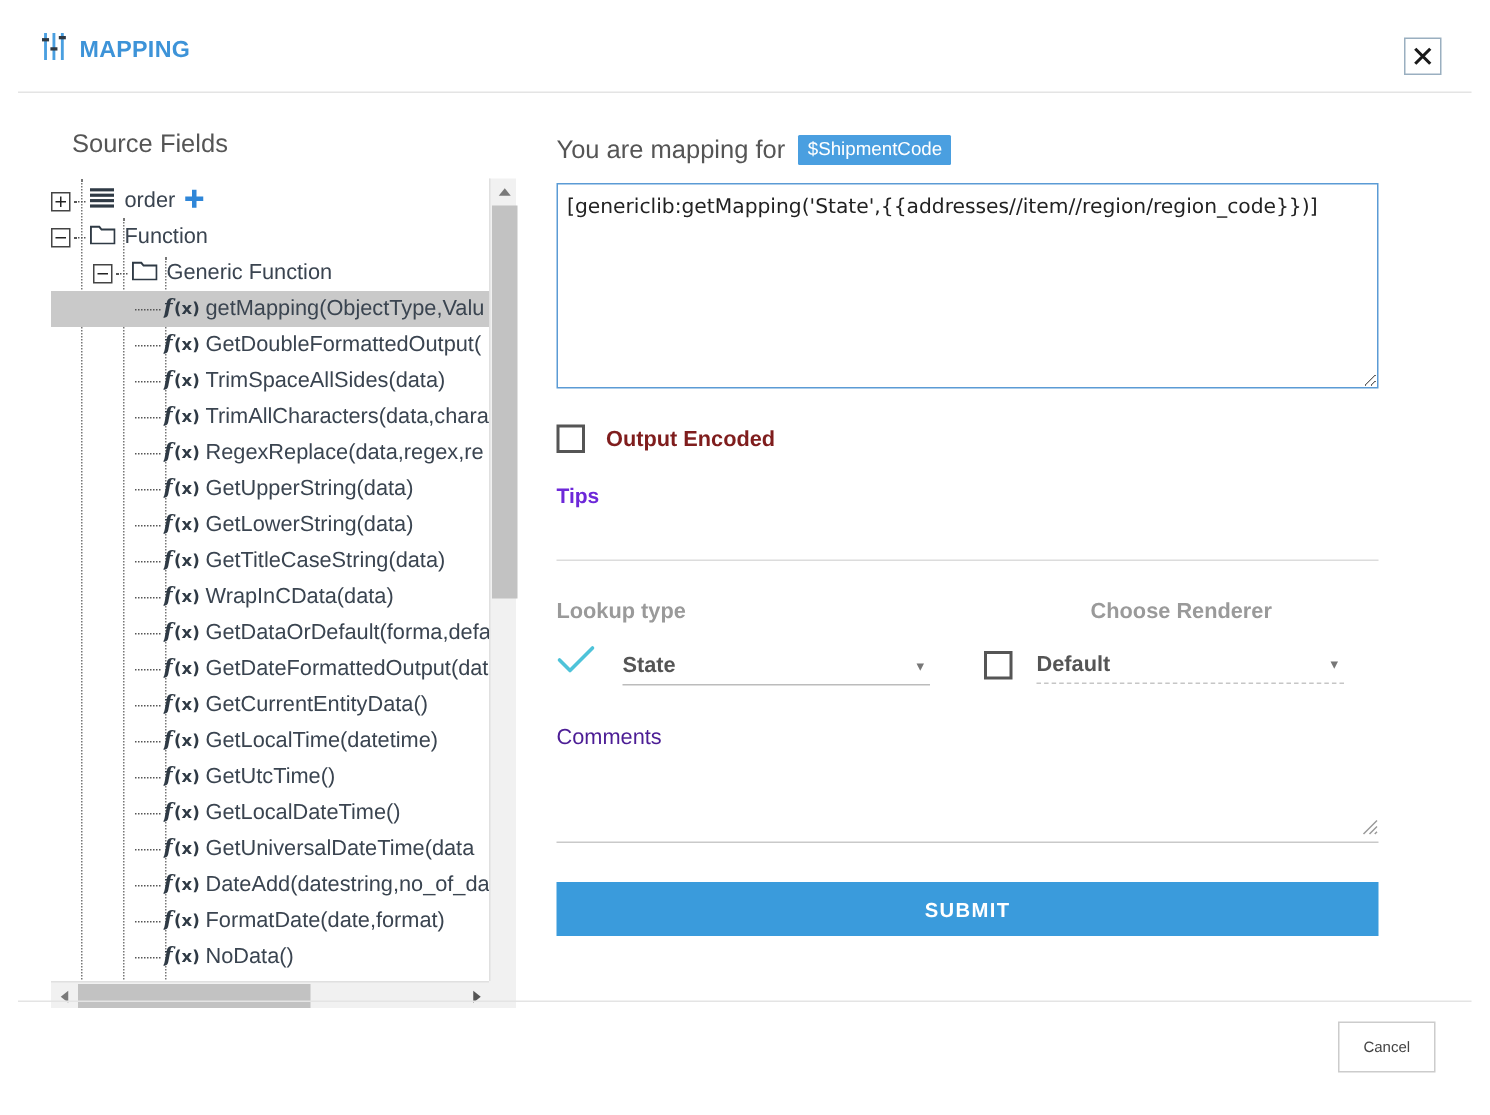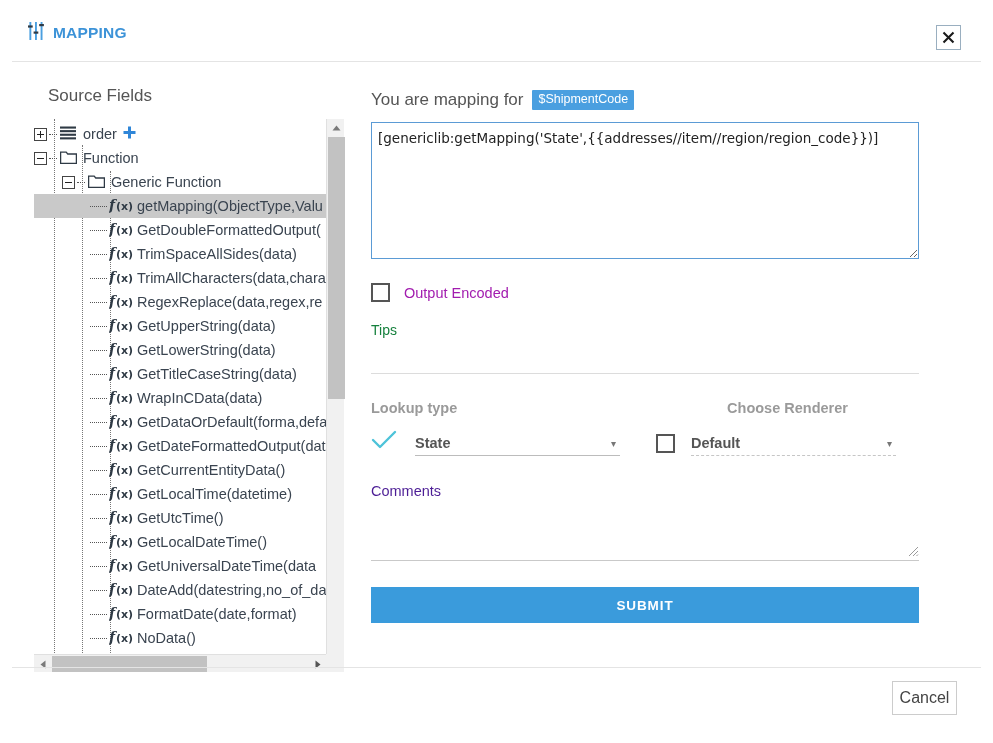--- a/index.html
+++ b/index.html
@@ -196,27 +196,29 @@
   .sq-checkbox {
     width: 19px; height: 19px;
     border: 2px solid #555;
     background: #fff;
     flex: 0 0 auto;
     cursor: pointer;
   }
   #output-encoded-label {
     margin-left: 14px;
     font-size: 14.5px;
-    color: #a21caf;
+    color: #7f1d1d;
+    font-weight: bold;
   }
 
   #tips-label {
     margin-top: 20px;
     font-size: 14px;
-    color: #15803d;
+    color: #6d28d9;
+    font-weight: bold;
   }
   #tips-divider {
     margin-top: 35px;
     width: 548px; height: 1px; background: #dcdcdc;
   }
 
   #selects-row {
     display: flex;
     margin-top: 26px;
   }
@@ -297,21 +299,21 @@
   #footer-divider {
     position: absolute; left: 12px; top: 667px;
     width: 969px; height: 1px; background: #e4e4e4;
   }
   #cancel-button {
     position: absolute; left: 892px; top: 681px;
     width: 65px; height: 34px;
     background: #ffffff;
     border: 1px solid #cccccc;
     font-family: "Liberation Sans", sans-serif;
-    font-size: 16px;
+    font-size: 10px;
     color: #444;
     cursor: pointer;
   }
 </style>
 </head>
 <body>
 
 <div id="modal-header">
   <div id="header-title-wrap">
     <span id="sliders-icon">

